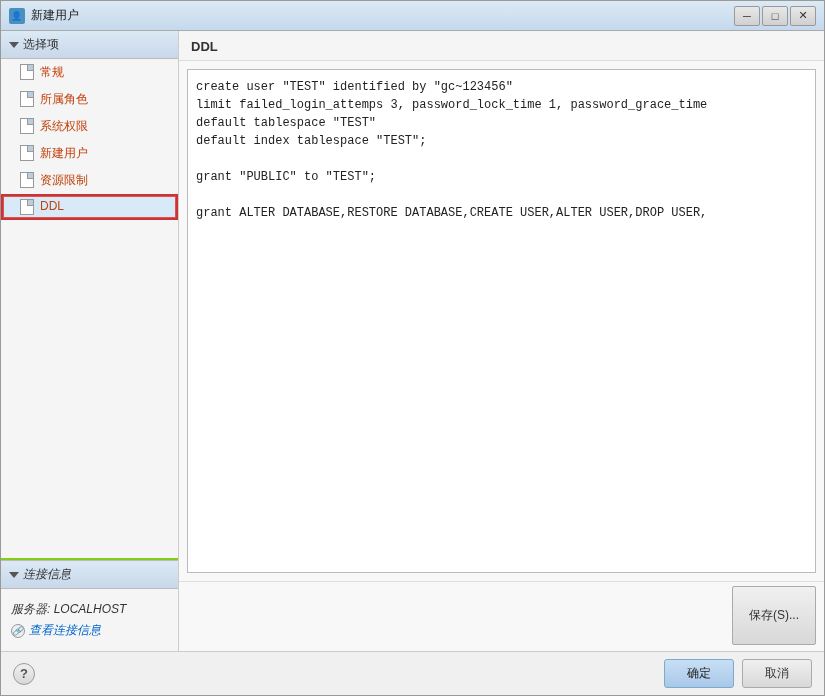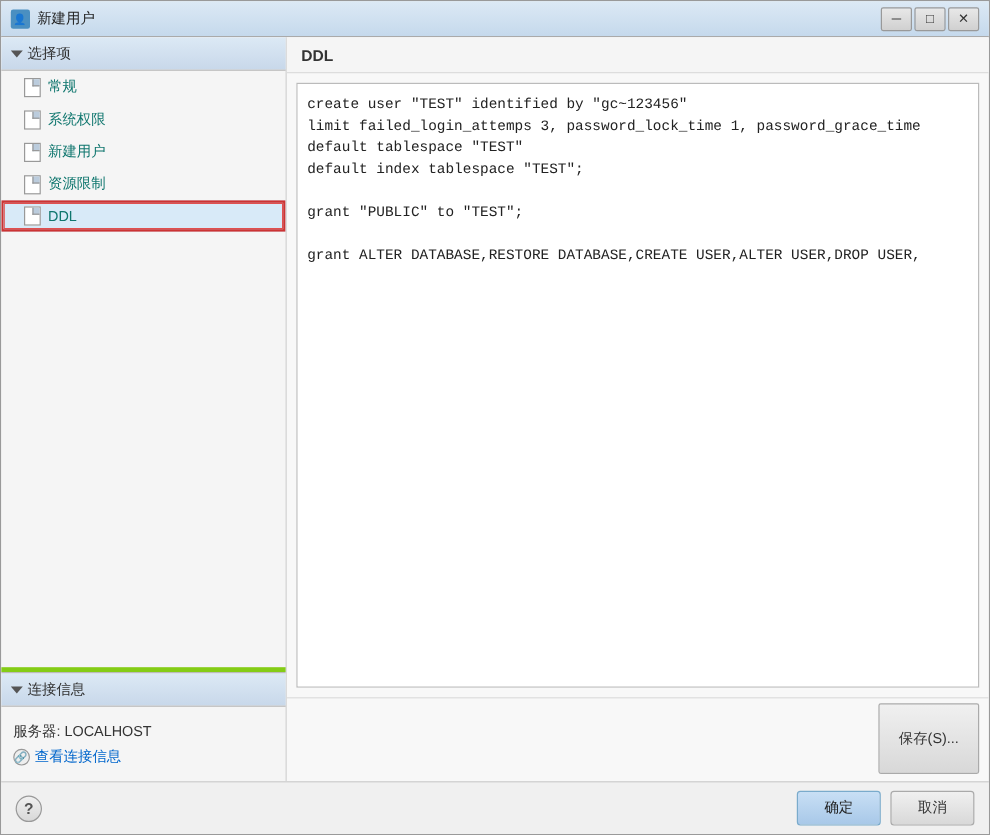--- a/index.html
+++ b/index.html
@@ -72,21 +72,21 @@
 
     
     .main-content {
       display: flex;
       flex: 1;
       overflow: hidden;
     }
 
     
     .sidebar {
-      width: 238px;
+      width: 178px;
       background: #f5f5f5;
       border-right: 1px solid #ccc;
       display: flex;
       flex-direction: column;
       flex-shrink: 0;
     }
 
     .sidebar-section-title {
       background: linear-gradient(to bottom, #dce9f5, #c8d8ea);
       padding: 5px 8px;
@@ -105,24 +105,23 @@
       border-top: 6px solid #555;
     }
 
     .sidebar-items {
       flex: 1;
       overflow-y: auto;
     }
 
     .sidebar-item {
       display: flex;
-      align-items: center;
       padding: 5px 8px 5px 18px;
       cursor: pointer;
-      color: #0f766e;
+      color: #c2410c;
       font-size: 12px;
     }
     .sidebar-item.active {
       background: #d0e4f5;
       border: 2px solid #e05050;
       box-shadow: inset 0 0 0 1px #e05050;
     }
     .sidebar-item.active {
       background: #d8eaf8;
       border: 2px solid #cc3333;
@@ -153,21 +152,22 @@
       top: 0;
       right: 0;
       width: 5px;
       height: 5px;
       background: #bcd;
       border-left: 1px solid #999;
       border-bottom: 1px solid #999;
     }
 
     .sidebar-bottom {
-      border-top: 4px solid #84cc16;
+      border-top: 2px solid #84cc16;
+      font-style: italic;
     }
 
     .connection-section-title {
       background: linear-gradient(to bottom, #dce9f5, #c8d8ea);
       padding: 5px 8px;
       font-size: 12px;
       color: #333;
       border-bottom: 1px solid #bbb;
       border-top: 1px solid #bbb;
       display: flex;
@@ -369,20 +369,26 @@
         <div class="sidebar-item">
           <div class="item-icon">
             <div class="page-icon"></div>
           </div>
           <span>常规</span>
         </div>
         <div class="sidebar-item">
           <div class="item-icon">
             <div class="page-icon"></div>
           </div>
+          <span>所属角色</span>
+        </div>
+        <div class="sidebar-item">
+          <div class="item-icon">
+            <div class="page-icon"></div>
+          </div>
           <span>系统权限</span>
         </div>
         <div class="sidebar-item">
           <div class="item-icon">
             <div class="page-icon"></div>
           </div>
           <span>新建用户</span>
         </div>
         <div class="sidebar-item">
           <div class="item-icon">

